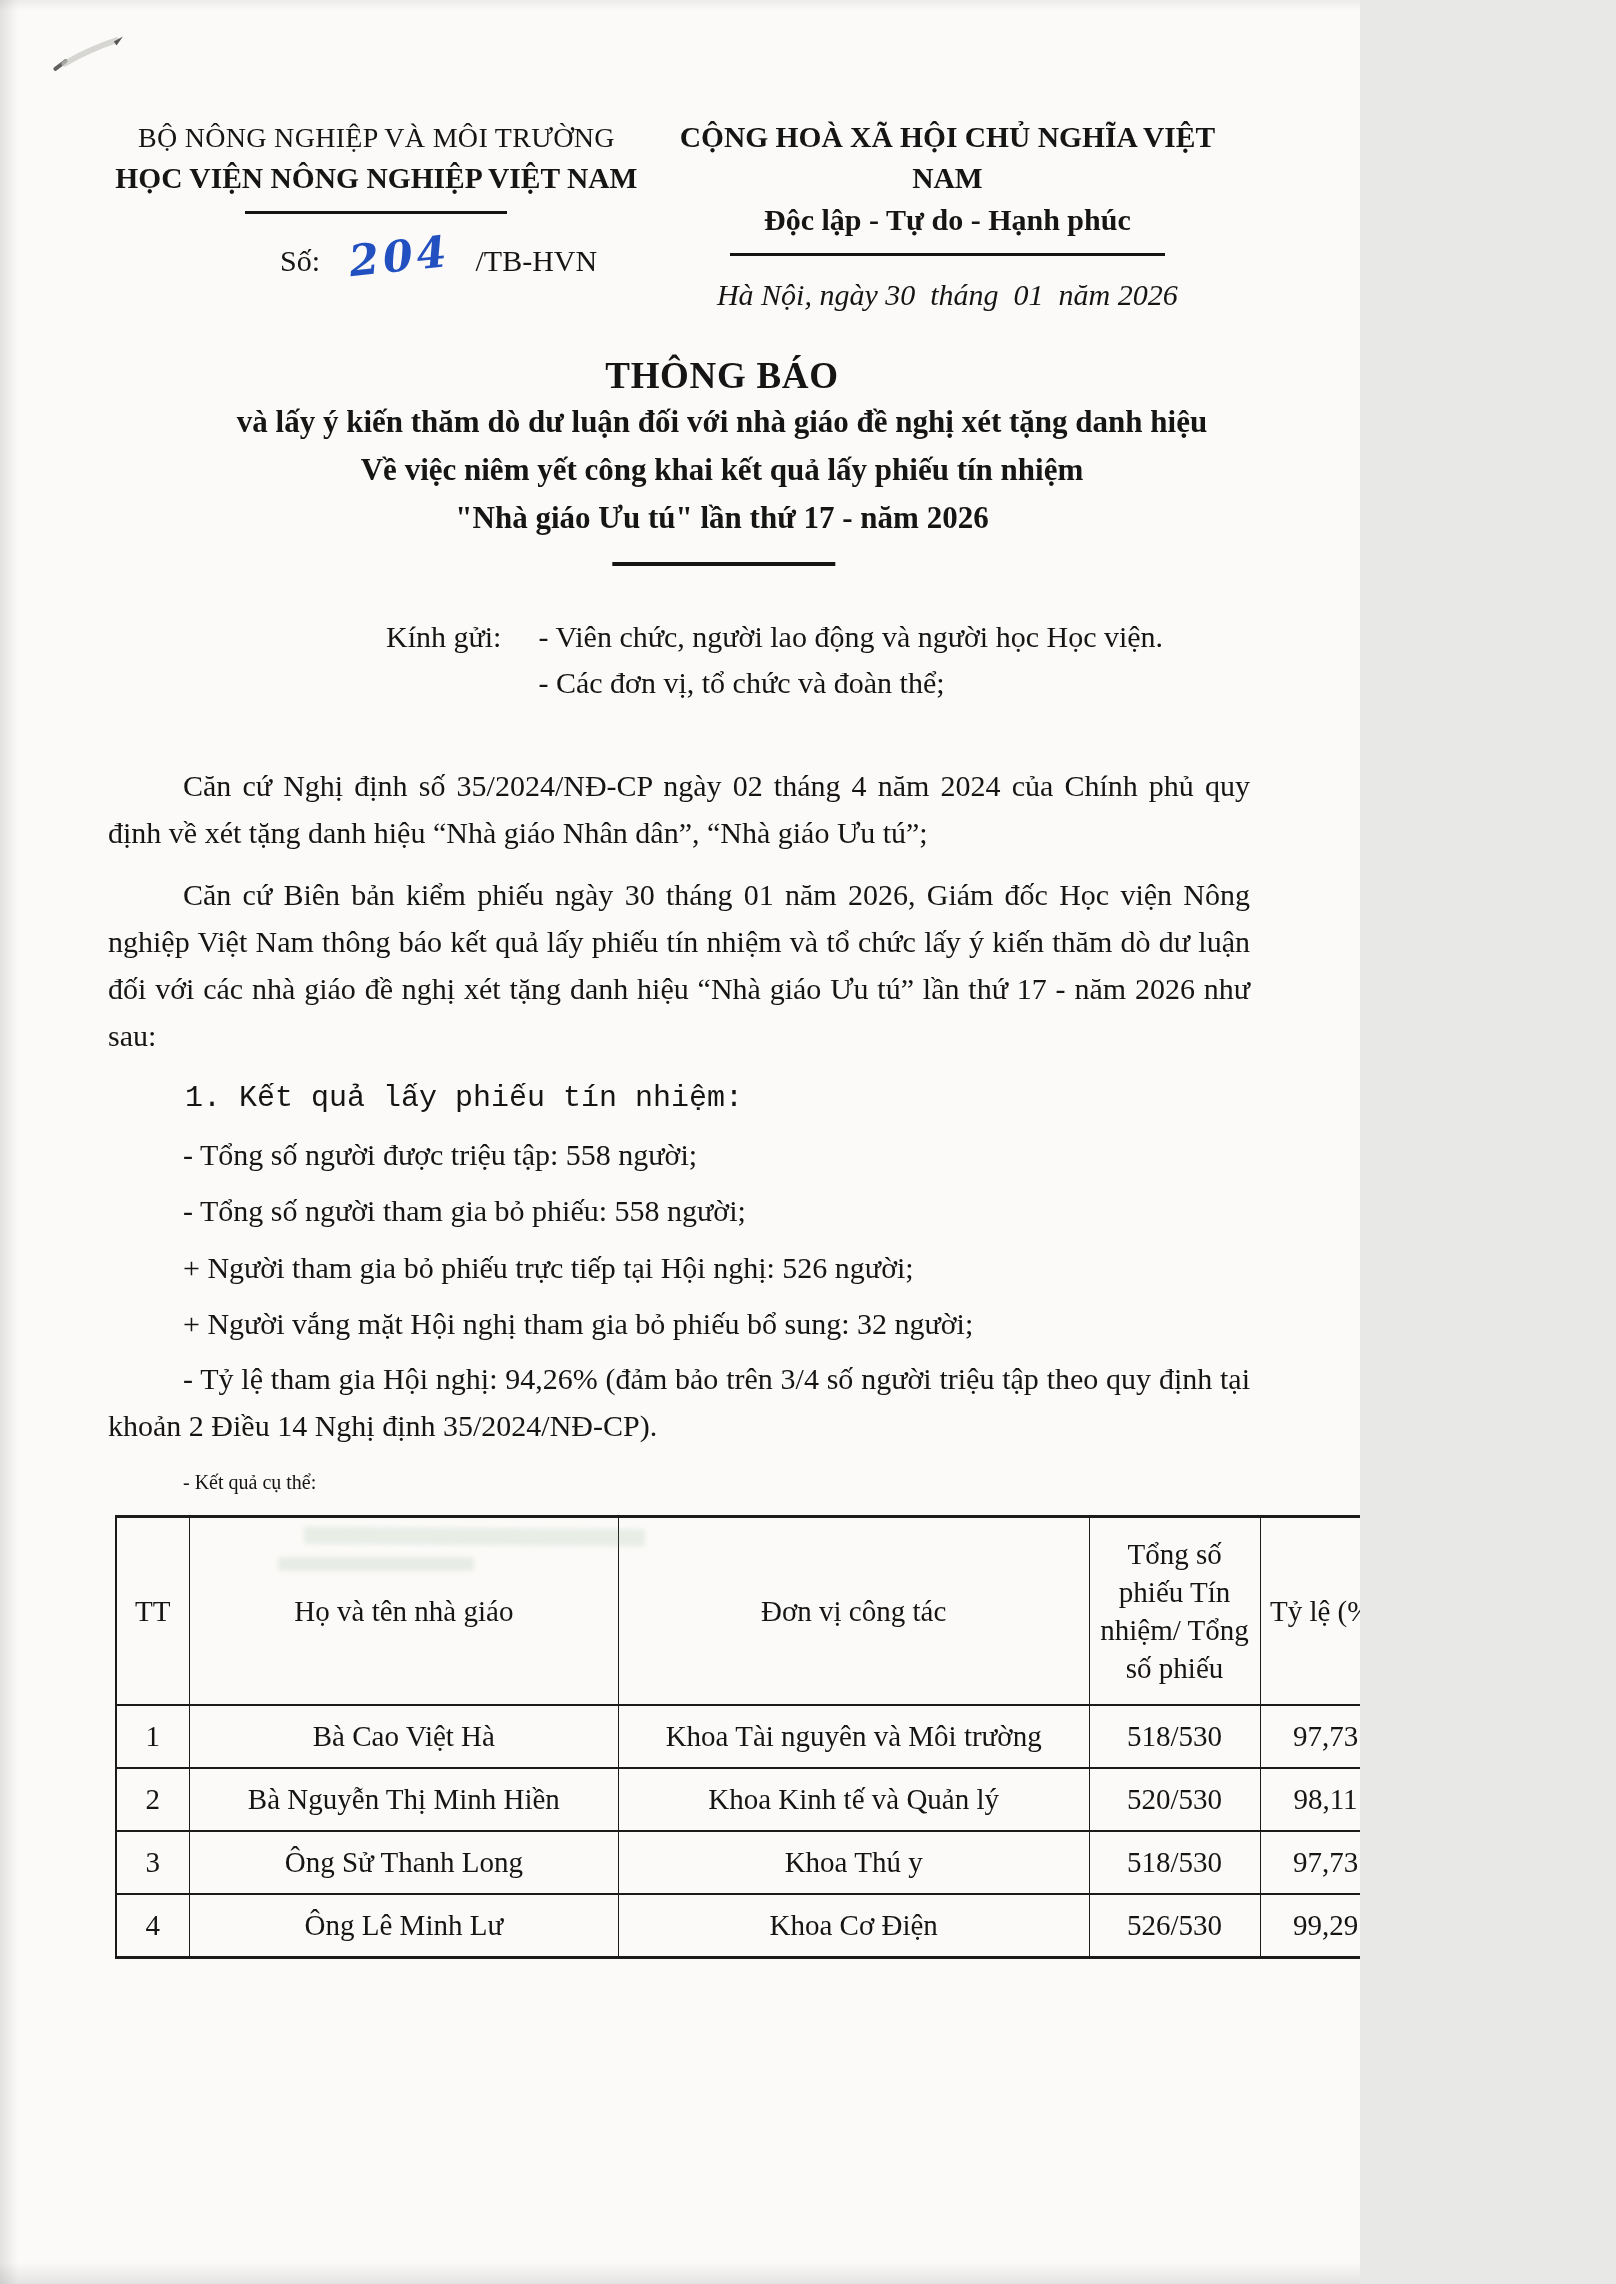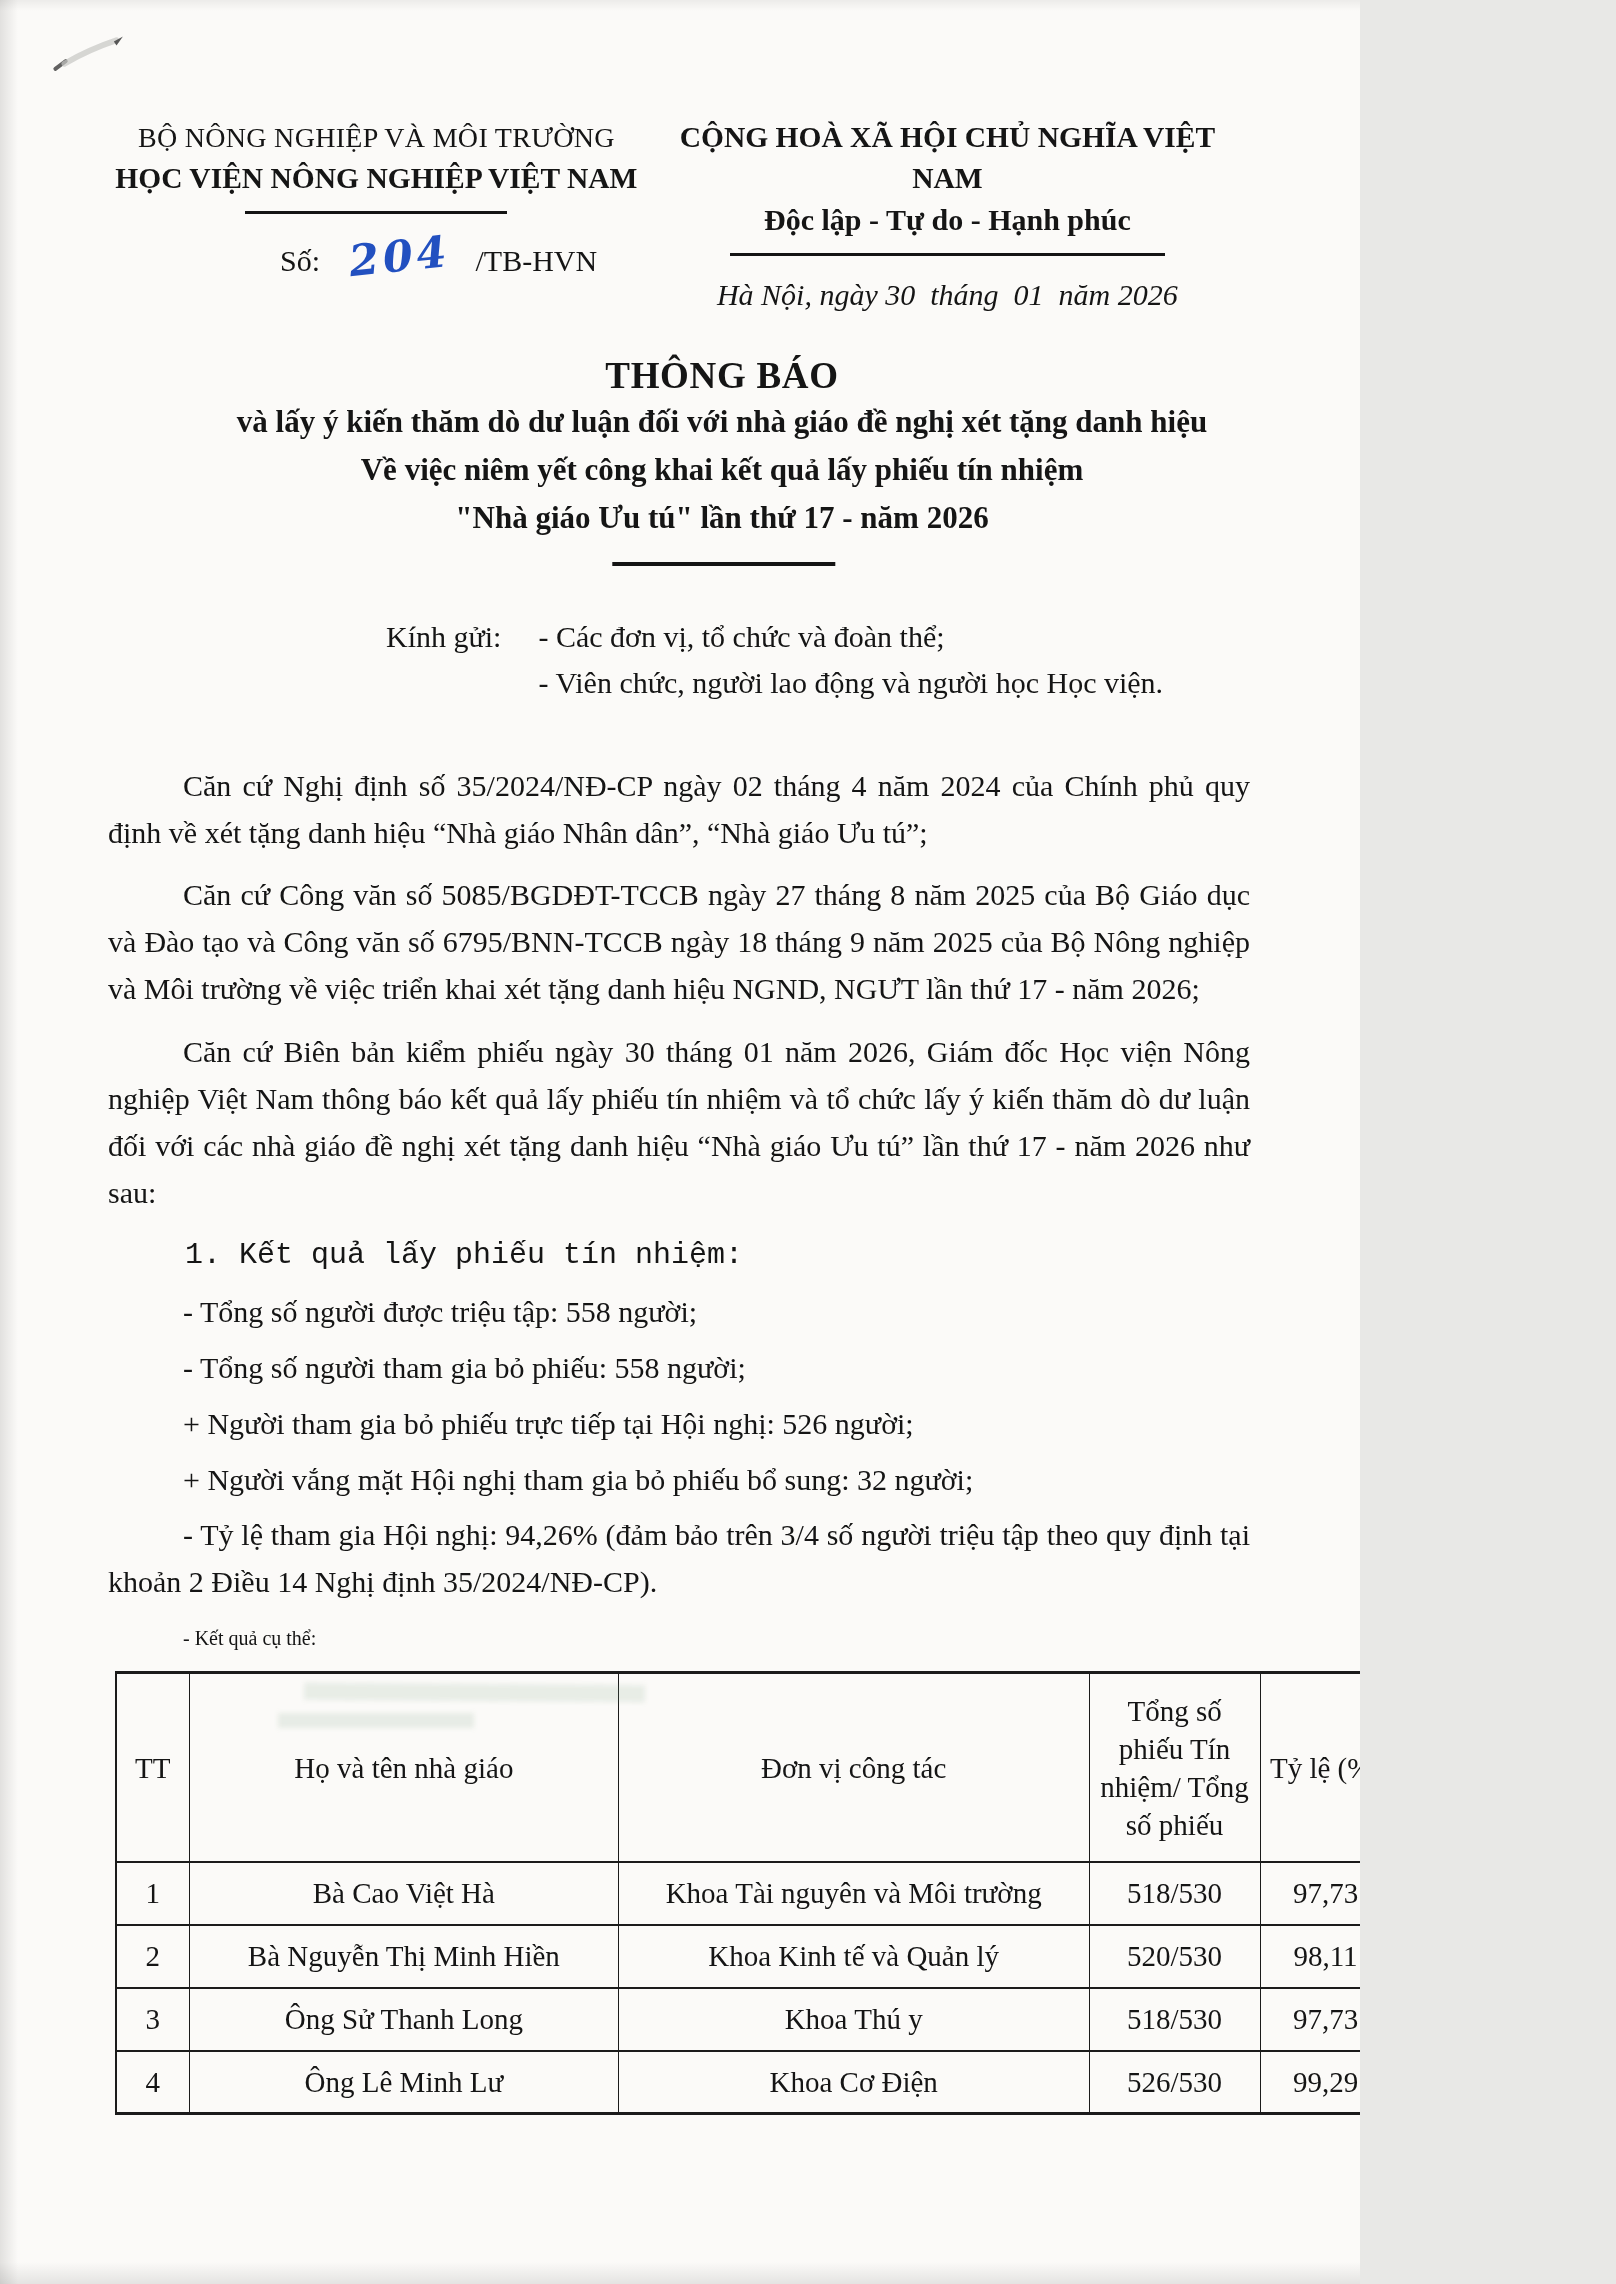--- a/index.html
+++ b/index.html
@@ -127,27 +127,26 @@
       <div class="title-main">THÔNG BÁO</div>
       <div class="title-sub">và lấy ý kiến thăm dò dư luận đối với nhà giáo đề nghị xét tặng danh hiệu</div>
       <div class="title-sub">Về việc niêm yết công khai kết quả lấy phiếu tín nhiệm</div>
       <div class="title-sub">"Nhà giáo Ưu tú" lần thứ 17 - năm 2026</div>
       <div class="title-rule"></div>
     </div>
 
     <div class="recipients">
       <div class="label">Kính gửi:</div>
       <div class="items">
+        <div>- Viên chức, người lao động và người học Học viện.</div>
         <div>- Các đơn vị, tổ chức và đoàn thể;</div>
-        <div>- Viên chức, người lao động và người học Học viện.</div>
       </div>
     </div>
 
     <p class="para first">Căn cứ Nghị định số 35/2024/NĐ-CP ngày 02 tháng 4 năm 2024 của Chính phủ quy định về xét tặng danh hiệu “Nhà giáo Nhân dân”, “Nhà giáo Ưu tú”;</p>
-    <p class="para">Căn cứ Công văn số 5085/BGDĐT-TCCB ngày 27 tháng 8 năm 2025 của Bộ Giáo dục và Đào tạo và Công văn số 6795/BNN-TCCB ngày 18 tháng 9 năm 2025 của Bộ Nông nghiệp và Môi trường về việc triển khai xét tặng danh hiệu NGND, NGƯT lần thứ 17 - năm 2026;</p>
     <p class="para">Căn cứ Biên bản kiểm phiếu ngày 30 tháng 01 năm 2026, Giám đốc Học viện Nông nghiệp Việt Nam thông báo kết quả lấy phiếu tín nhiệm và tổ chức lấy ý kiến thăm dò dư luận đối với các nhà giáo đề nghị xét tặng danh hiệu “Nhà giáo Ưu tú”  lần thứ 17 - năm 2026 như sau:</p>
 
     <div class="heading-line">1. Kết quả lấy phiếu tín nhiệm:</div>
     <div class="stat-line">- Tổng số người được triệu tập: 558 người;</div>
     <div class="stat-line">- Tổng số người tham gia bỏ phiếu: 558  người;</div>
     <div class="stat-line">+ Người tham gia bỏ phiếu trực tiếp tại Hội nghị: 526 người;</div>
     <div class="stat-line">+ Người vắng mặt Hội nghị tham gia bỏ phiếu bổ sung: 32 người;</div>
     <p class="para participation">- Tỷ lệ tham gia Hội nghị: 94,26% (đảm bảo trên 3/4 số người triệu tập theo quy định tại khoản 2 Điều 14 Nghị định 35/2024/NĐ-CP).</p>
     <div class="detail-line">- Kết quả cụ thể:</div>
 

